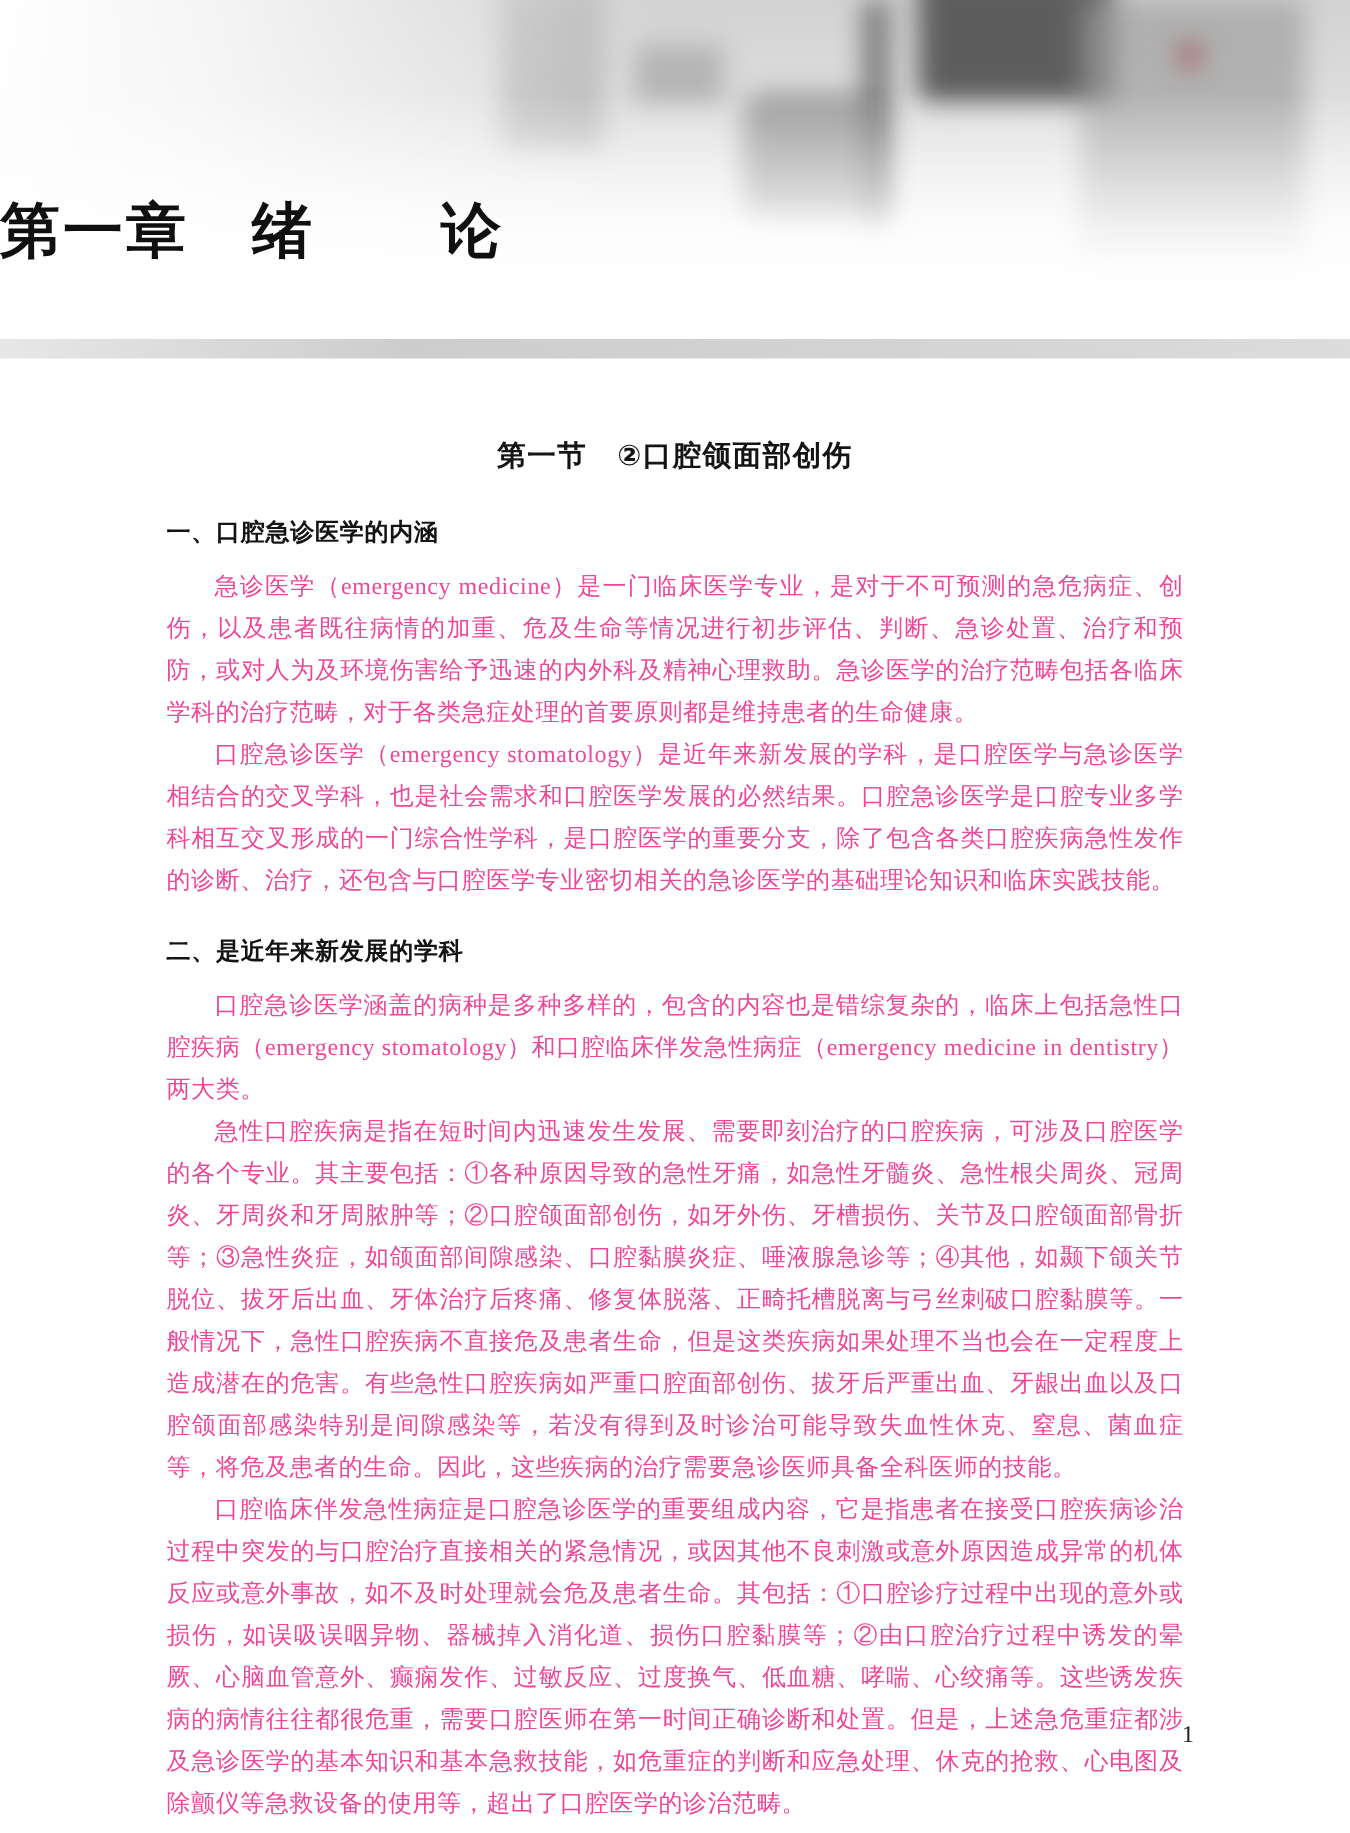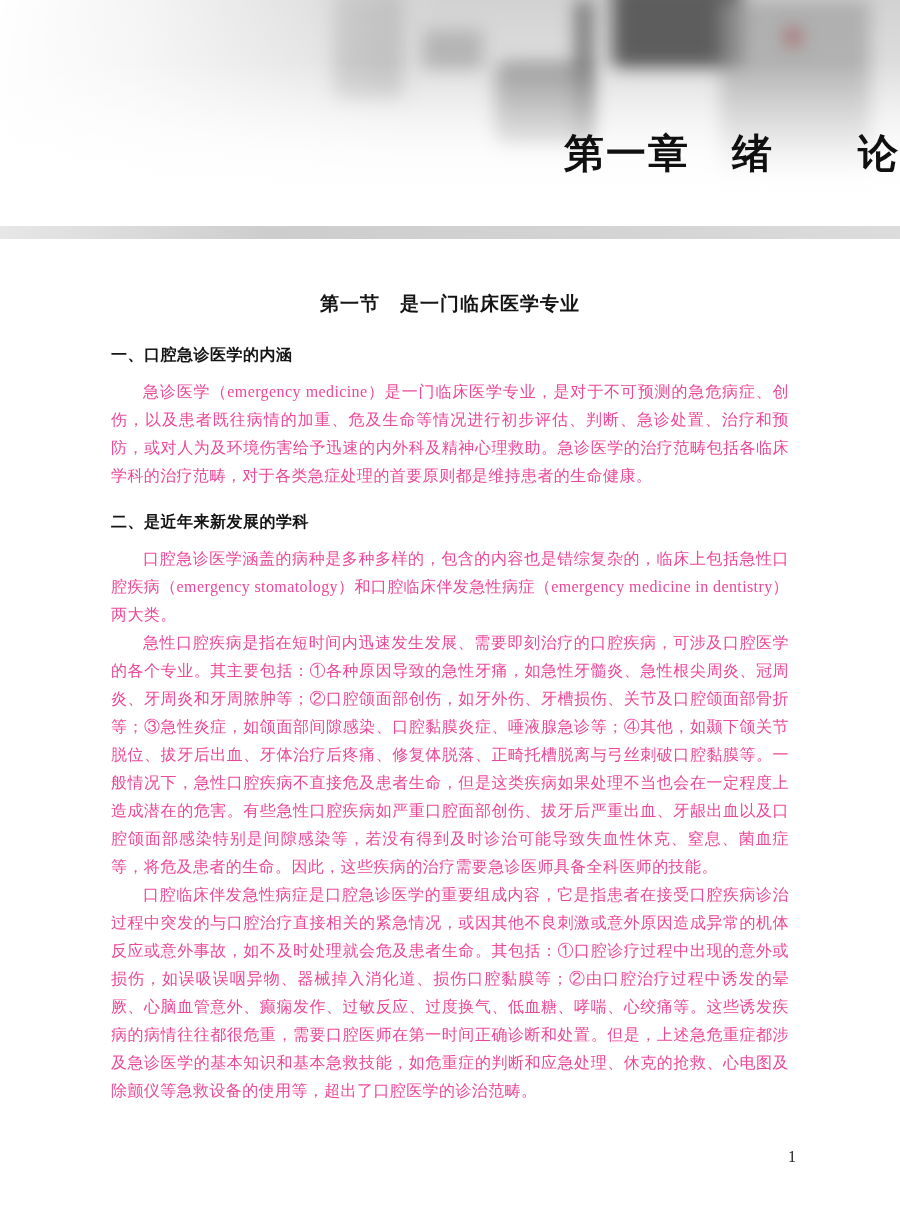--- a/index.html
+++ b/index.html
@@ -36,21 +36,21 @@
   }
   .photo .fade-left {
     position: absolute; inset: 0;
     background: linear-gradient(105deg, #ffffff 0%, rgba(255,255,255,.75) 16%, rgba(255,255,255,0) 46%);
   }
 
   .chapter-title {
     position: absolute;
     left: 0; top: 126px;
     width: 100%;
-    text-align: right;
+    text-align: left;
     font-family: "Liberation Sans", "DejaVu Sans", sans-serif;
     font-weight: 700;
     font-size: 40px;
     letter-spacing: 2px;
     color: #101010;
     z-index: 3;
   }
 
   .gray-band {
     height: 13px;
@@ -112,24 +112,25 @@
     <div class="shape sh-reddot"></div>
     <div class="fade-left"></div>
     <div class="fade-bottom"></div>
   </div>
 
   <h1 class="chapter-title">第一章　绪　　论</h1>
 
   <div class="gray-band"></div>
 
   <div class="main">
-    <h2 class="section-title">第一节　是一门临床医学专业</h2>
+    <h2 class="section-title">第一节　②口腔颌面部创伤</h2>
 
     <h3 class="heading">一、口腔急诊医学的内涵</h3>
     <p class="para">急诊医学（emergency medicine）是一门临床医学专业，是对于不可预测的急危病症、创伤，以及患者既往病情的加重、危及生命等情况进行初步评估、判断、急诊处置、治疗和预防，或对人为及环境伤害给予迅速的内外科及精神心理救助。急诊医学的治疗范畴包括各临床学科的治疗范畴，对于各类急症处理的首要原则都是维持患者的生命健康。</p>
+    <p class="para">口腔急诊医学（emergency stomatology）是近年来新发展的学科，是口腔医学与急诊医学相结合的交叉学科，也是社会需求和口腔医学发展的必然结果。口腔急诊医学是口腔专业多学科相互交叉形成的一门综合性学科，是口腔医学的重要分支，除了包含各类口腔疾病急性发作的诊断、治疗，还包含与口腔医学专业密切相关的急诊医学的基础理论知识和临床实践技能。</p>
 
     <h3 class="heading">二、是近年来新发展的学科</h3>
     <p class="para">口腔急诊医学涵盖的病种是多种多样的，包含的内容也是错综复杂的，临床上包括急性口腔疾病（emergency stomatology）和口腔临床伴发急性病症（emergency medicine in dentistry）两大类。</p>
     <p class="para">急性口腔疾病是指在短时间内迅速发生发展、需要即刻治疗的口腔疾病，可涉及口腔医学的各个专业。其主要包括：①各种原因导致的急性牙痛，如急性牙髓炎、急性根尖周炎、冠周炎、牙周炎和牙周脓肿等；②口腔颌面部创伤，如牙外伤、牙槽损伤、关节及口腔颌面部骨折等；③急性炎症，如颌面部间隙感染、口腔黏膜炎症、唾液腺急诊等；④其他，如颞下颌关节脱位、拔牙后出血、牙体治疗后疼痛、修复体脱落、正畸托槽脱离与弓丝刺破口腔黏膜等。一般情况下，急性口腔疾病不直接危及患者生命，但是这类疾病如果处理不当也会在一定程度上造成潜在的危害。有些急性口腔疾病如严重口腔面部创伤、拔牙后严重出血、牙龈出血以及口腔颌面部感染特别是间隙感染等，若没有得到及时诊治可能导致失血性休克、窒息、菌血症等，将危及患者的生命。因此，这些疾病的治疗需要急诊医师具备全科医师的技能。</p>
     <p class="para">口腔临床伴发急性病症是口腔急诊医学的重要组成内容，它是指患者在接受口腔疾病诊治过程中突发的与口腔治疗直接相关的紧急情况，或因其他不良刺激或意外原因造成异常的机体反应或意外事故，如不及时处理就会危及患者生命。其包括：①口腔诊疗过程中出现的意外或损伤，如误吸误咽异物、器械掉入消化道、损伤口腔黏膜等；②由口腔治疗过程中诱发的晕厥、心脑血管意外、癫痫发作、过敏反应、过度换气、低血糖、哮喘、心绞痛等。这些诱发疾病的病情往往都很危重，需要口腔医师在第一时间正确诊断和处置。但是，上述急危重症都涉及急诊医学的基本知识和基本急救技能，如危重症的判断和应急处理、休克的抢救、心电图及除颤仪等急救设备的使用等，超出了口腔医学的诊治范畴。</p>
   </div>
 
   <div class="page-number">1</div>
 
 </div>

